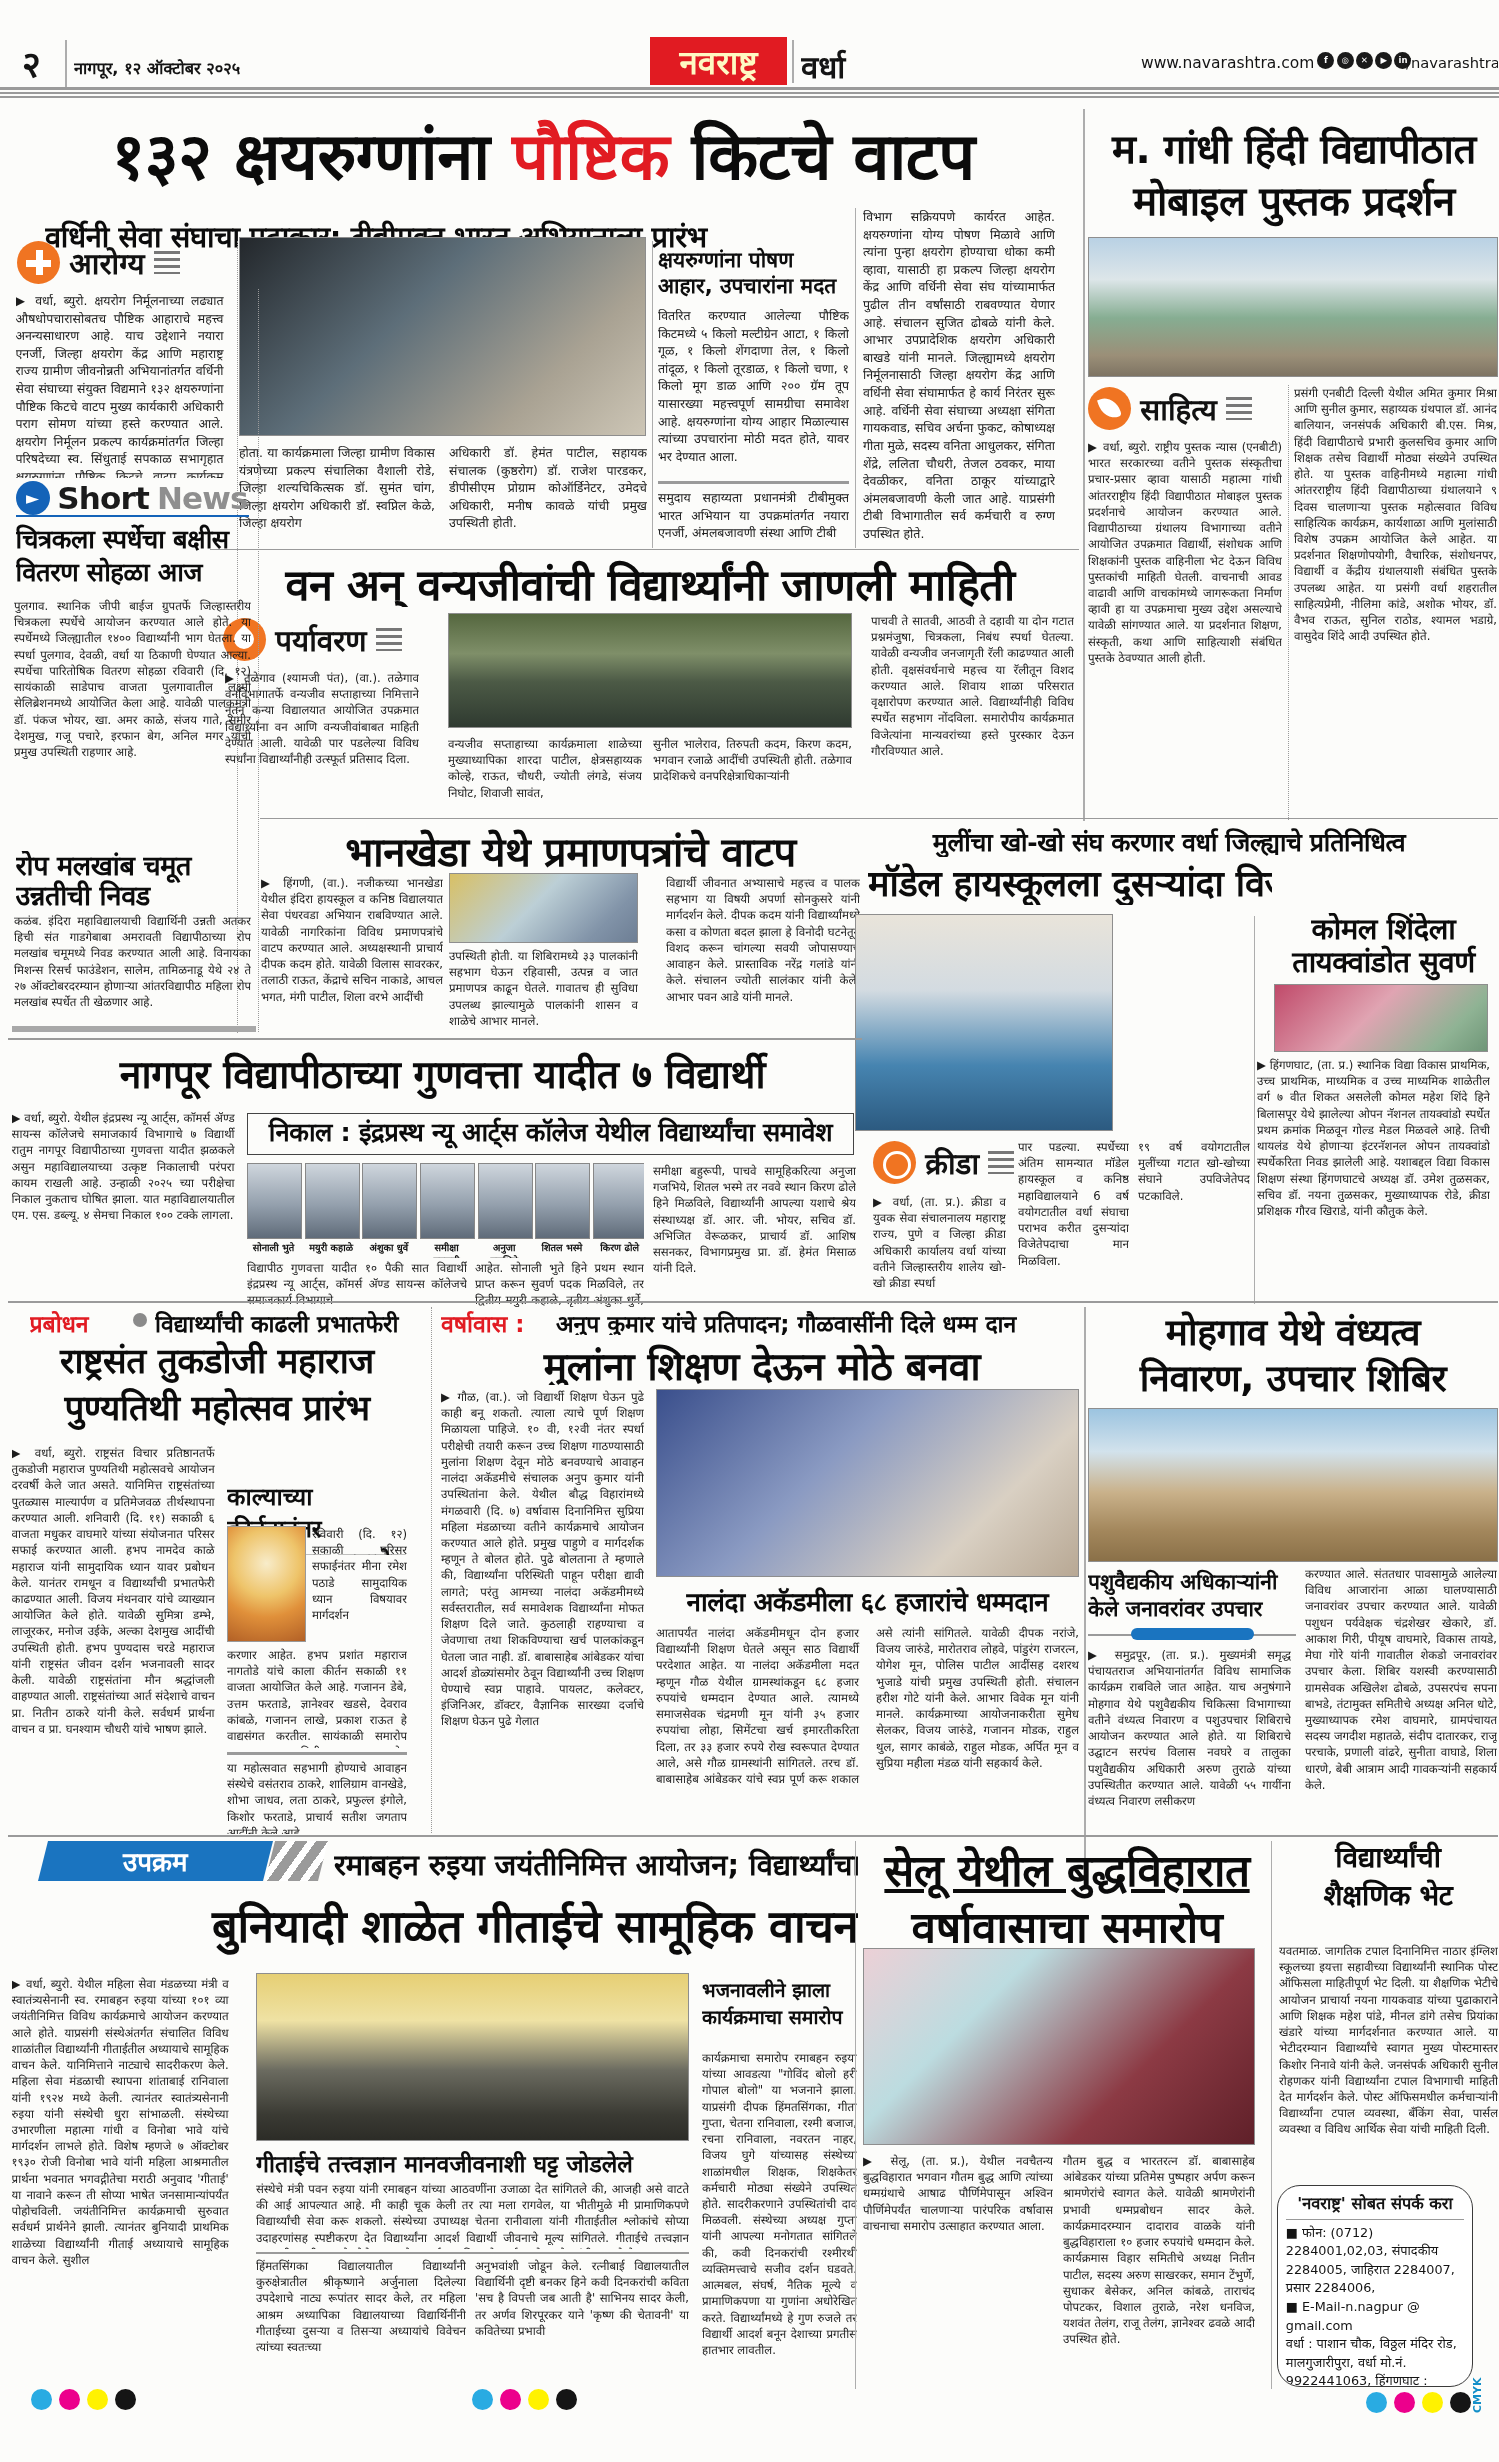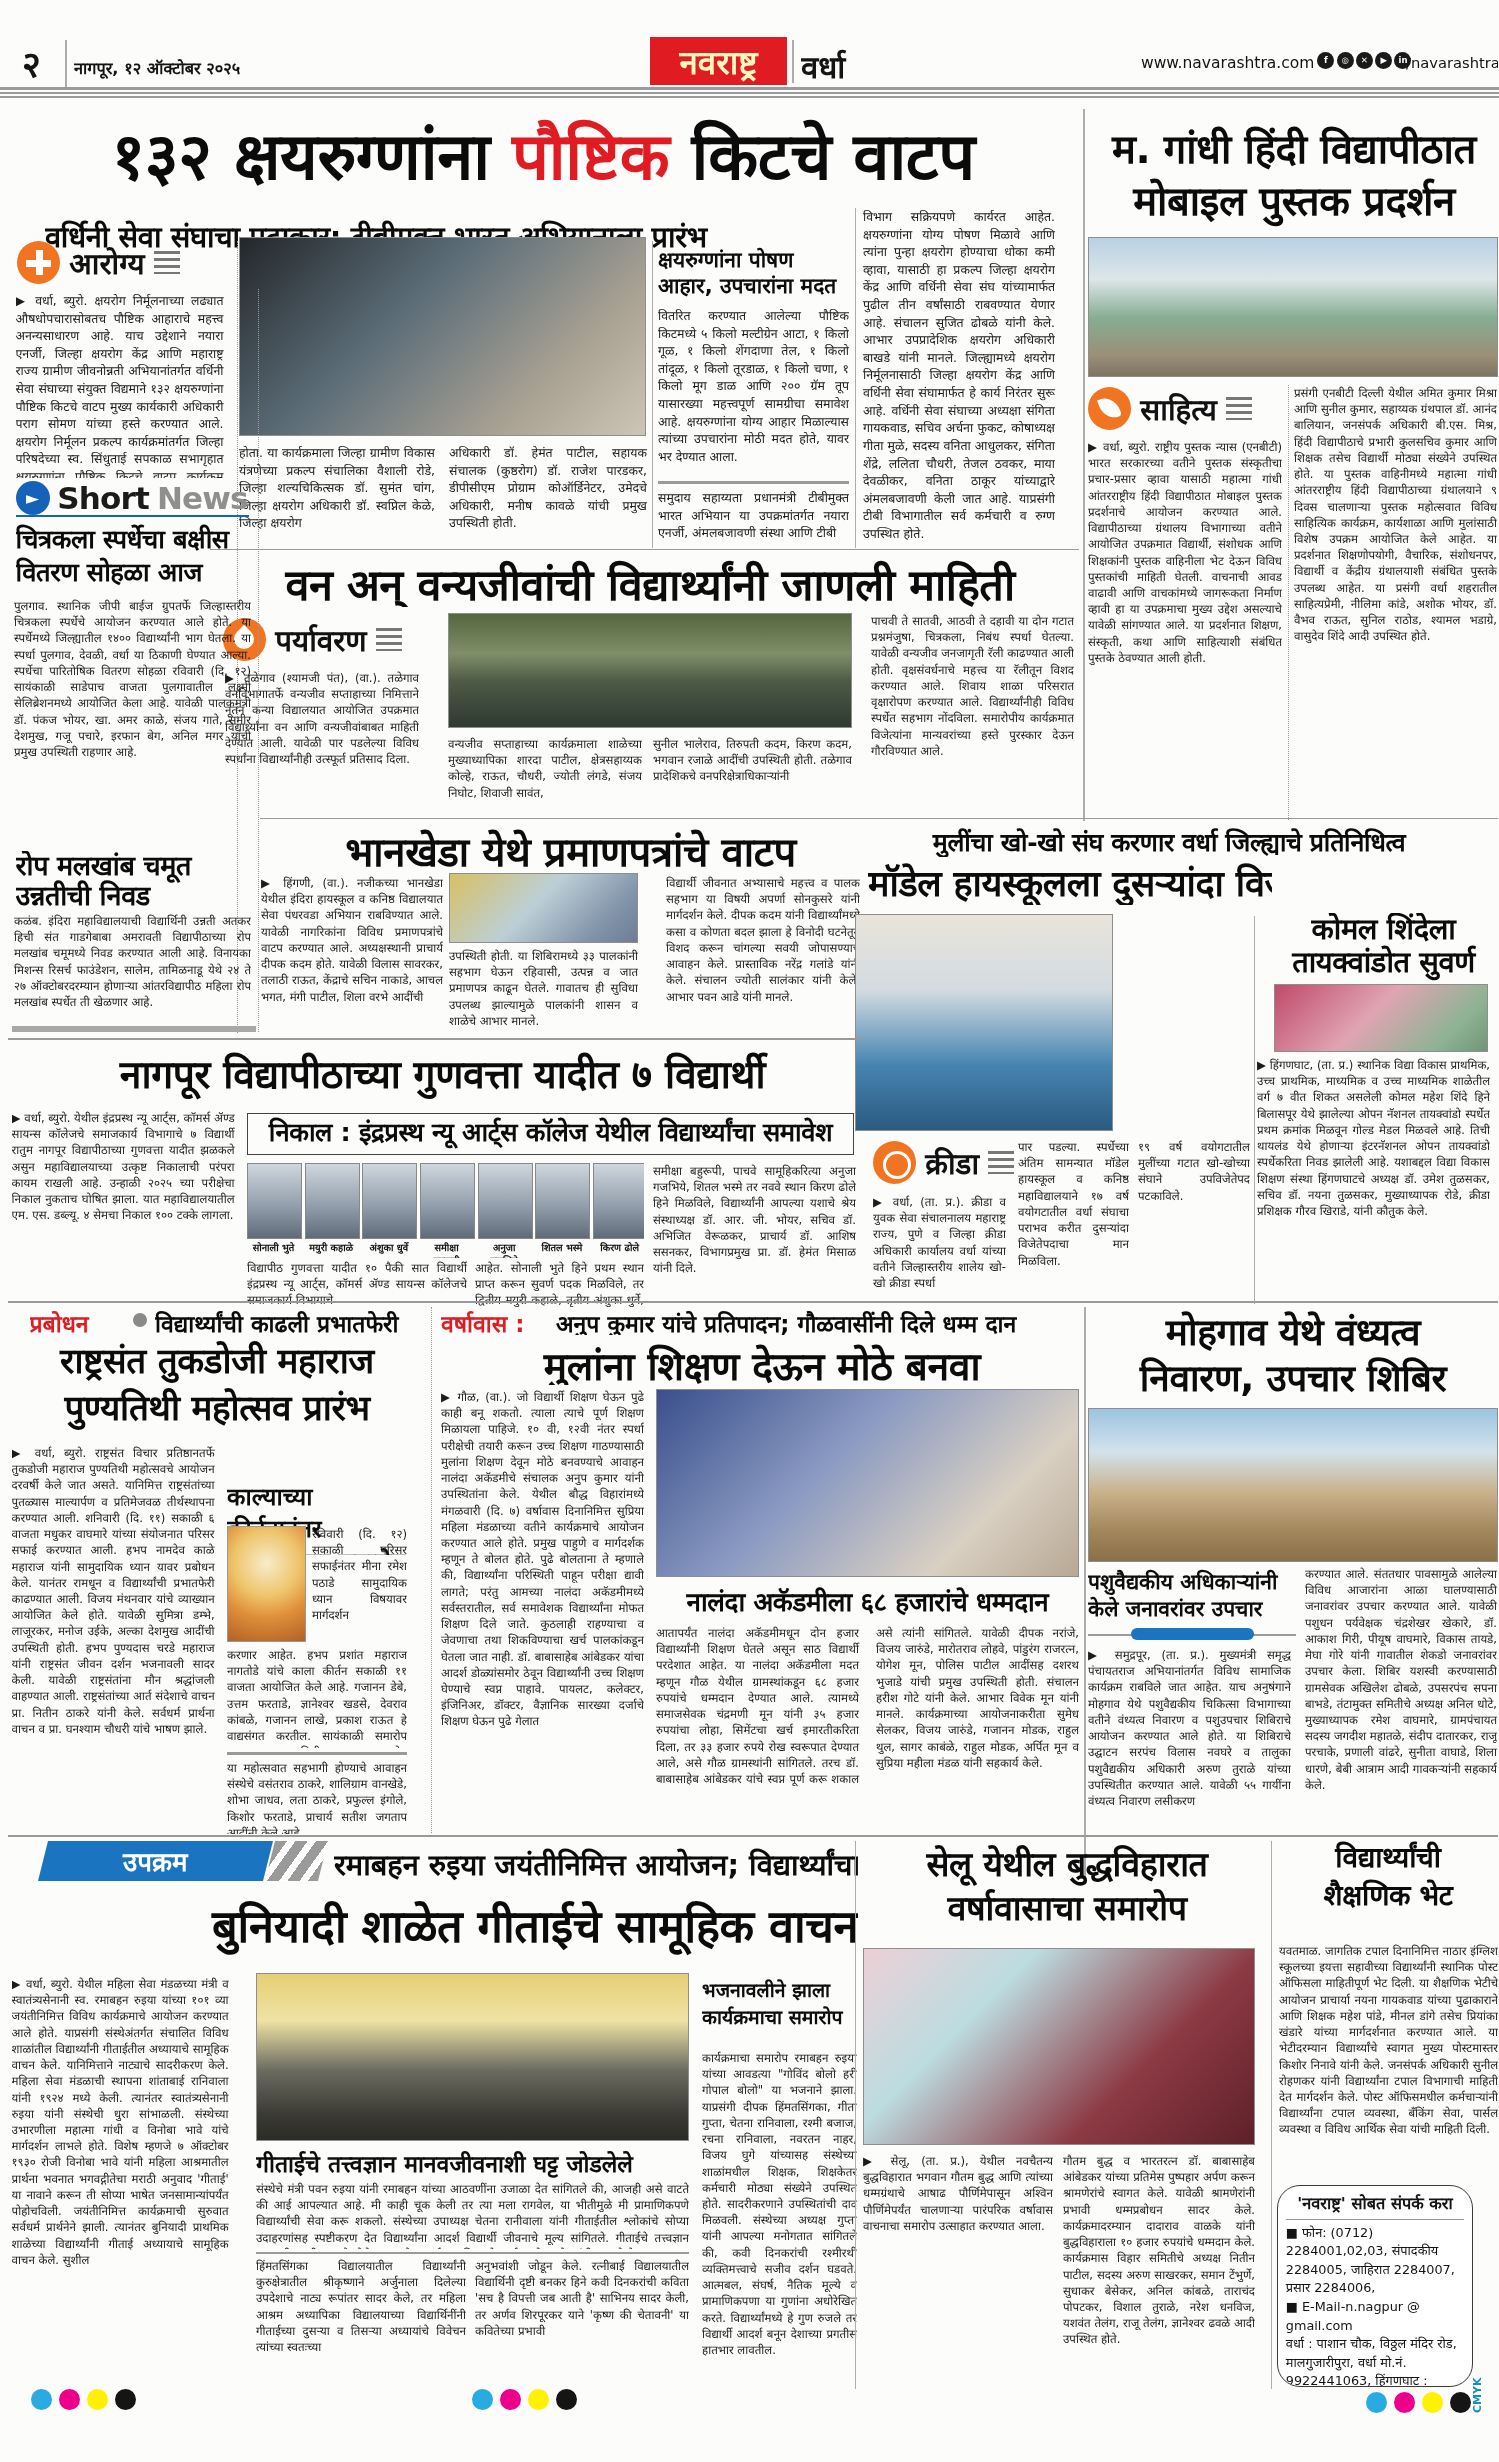--- a/index.html
+++ b/index.html
@@ -150,21 +150,21 @@
   <div class="abs hl center nowrap" style="left:868px;top:858px;width:404px;height:47px;font-size:36px;">मॉडेल हायस्कूलला दुसऱ्यांदा विजेतेपद</div>
   <div class="abs photo" style="left:855px;top:914px;width:258px;height:217px;background:linear-gradient(180deg,#e9e4da 0%,#d3dbe1 35%,#4684b0 70%,#2c5a80 100%);"></div>
   <div class="abs badge" style="left:873px;top:1139px;width:172px;height:47px;">
     <span class="badge-circle">
         <span class="ball"></span>
       </span>
     <span class="badge-label">क्रीडा</span>
     <span class="badge-bars"></span>
   </div>
   <div class="abs body sm" style="left:873px;top:1194px;width:133px;height:110px;">▶  वर्धा, (ता. प्र.). क्रीडा व युवक सेवा संचालनालय महाराष्ट्र राज्य, पुणे व जिल्हा क्रीडा अधिकारी कार्यालय वर्धा यांच्या वतीने जिल्हास्तरीय शालेय खो-खो क्रीडा स्पर्धा</div>
-  <div class="abs body sm" style="left:1018px;top:1139px;width:111px;height:165px;">पार पडल्या. स्पर्धेच्या अंतिम सामन्यात मॉडेल हायस्कूल व कनिष्ठ महाविद्यालयाने १७ वर्ष वयोगटातील वर्धा संघाचा पराभव करीत दुसऱ्यांदा विजेतेपदाचा मान मिळविला.</div>
+  <div class="abs body sm" style="left:1018px;top:1139px;width:111px;height:165px;">पार पडल्या. स्पर्धेच्या अंतिम सामन्यात मॉडेल हायस्कूल व कनिष्ठ महाविद्यालयाने 6 वर्ष वयोगटातील वर्धा संघाचा पराभव करीत दुसऱ्यांदा विजेतेपदाचा मान मिळविला.</div>
   <div class="abs body sm" style="left:1138px;top:1139px;width:112px;height:165px;">१९ वर्ष वयोगटातील मुलींच्या गटात खो-खोच्या संघाने उपविजेतेपद पटकाविले.</div>
 
   <div class="abs vline" style="left:1254px;top:916px;width:0.8px;height:388px;"></div>
   <div class="abs hl center" style="left:1277px;top:913px;width:213px;height:68px;font-size:29px;line-height:1.15;">
     <div>कोमल शिंदेला</div>
     <div>तायक्वांडोत सुवर्ण</div>
   </div>
   <div class="abs photo" style="left:1274px;top:984px;width:214px;height:68px;background:linear-gradient(135deg,#c04a6a 0%,#e0a4b2 45%,#8fb394 80%,#6f9678 100%);"></div>
   <div class="abs body sm" style="left:1257px;top:1057px;width:233px;height:245px;">▶  हिंगणघाट, (ता. प्र.) स्थानिक विद्या विकास प्राथमिक, उच्च प्राथमिक, माध्यमिक व उच्च माध्यमिक शाळेतील वर्ग ७ वीत शिकत असलेली कोमल महेश शिंदे हिने बिलासपूर येथे झालेल्या ओपन नॅशनल तायक्वांडो स्पर्धेत प्रथम क्रमांक मिळवून गोल्ड मेडल मिळवले आहे. तिची थायलंड येथे होणाऱ्या इंटरनॅशनल ओपन तायक्वांडो स्पर्धेकरिता निवड झालेली आहे. यशाबद्दल विद्या विकास शिक्षण संस्था हिंगणघाटचे अध्यक्ष डॉ. उमेश तुळसकर, सचिव डॉ. नयना तुळसकर, मुख्याध्यापक रोडे, क्रीडा प्रशिक्षक गौरव खिराडे, यांनी कौतुक केले.</div>
 
@@ -265,21 +265,21 @@
   <div class="abs rule" style="left:256px;top:2252px;width:433px;height:2.3px;"></div>
   <div class="abs body sm" style="left:256px;top:2258px;width:210px;height:130px;">हिंमतसिंगका विद्यालयातील विद्यार्थ्यांनी कुरुक्षेत्रातील श्रीकृष्णाने अर्जुनाला दिलेल्या उपदेशाचे नाट्य रूपांतर सादर केले, तर महिला आश्रम अध्यापिका विद्यालयाच्या विद्यार्थिनींनी गीताईच्या दुसऱ्या व तिसऱ्या अध्यायांचे विवेचन त्यांच्या स्वतःच्या</div>
   <div class="abs body sm" style="left:475px;top:2258px;width:214px;height:130px;">अनुभवांशी जोडून केले. रत्नीबाई विद्यालयातील विद्यार्थिनी दृष्टी बनकर हिने कवी दिनकरांची कविता 'सच है विपत्ती जब आती है' साभिनय सादर केली, तर अर्णव शिरपूरकर याने 'कृष्ण की चेतावनी' या कवितेच्या प्रभावी</div>
   <div class="abs subhl" style="left:702px;top:1977px;width:155px;height:68px;font-size:19.4px;line-height:1.4;">
     <div>भजनावलीने झाला</div>
     <div>कार्यक्रमाचा समारोप</div>
   </div>
   <div class="abs body sm" style="left:702px;top:2050px;width:155px;height:338px;">कार्यक्रमाचा समारोप रमाबहन रुइया यांच्या आवडत्या "गोविंद बोलो हरी गोपाल बोलो" या भजनाने झाला. याप्रसंगी दीपक हिंमतसिंगका, गीता गुप्ता, चेतना रानिवाला, रश्मी बजाज, रचना रानिवाला, नवरतन नाहर, विजय घुगे यांच्यासह संस्थेच्या शाळांमधील शिक्षक, शिक्षकेतर कर्मचारी मोठ्या संख्येने उपस्थित होते. सादरीकरणाने उपस्थितांची दाद मिळवली. संस्थेच्या अध्यक्ष गुप्ता यांनी आपल्या मनोगतात सांगितले की, कवी दिनकरांची रश्मीरथी व्यक्तिमत्त्वाचे सजीव दर्शन घडवते. आत्मबल, संघर्ष, नैतिक मूल्ये व प्रामाणिकपणा या गुणांना अधोरेखित करते. विद्यार्थ्यांमध्ये हे गुण रुजले तर विद्यार्थी आदर्श बनून देशाच्या प्रगतीस हातभार लावतील.</div>
 
   <div class="abs vline" style="left:855px;top:1841px;width:0.8px;height:548px;"></div>
-  <div class="abs hl center" style="left:865px;top:1842px;width:404px;height:101px;font-size:34px;line-height:1.3;">
+  <div class="abs hl center" style="left:865px;top:1842px;width:404px;height:101px;font-size:44px;line-height:1.3;text-decoration:underline;">
     <div class="nowrap">सेलू येथील बुद्धविहारात</div>
     <div class="nowrap">वर्षावासाचा समारोप</div>
   </div>
   <div class="abs photo" style="left:863px;top:1948px;width:392px;height:197px;background:linear-gradient(135deg,#ecd0d6 0%,#bcdce0 30%,#8c3a44 68%,#5f2029 100%);"></div>
   <div class="abs body sm" style="left:863px;top:2153px;width:190px;height:233px;">▶  सेलू, (ता. प्र.), येथील नवचैतन्य बुद्धविहारात भगवान गौतम बुद्ध आणि त्यांच्या धम्मग्रंथाचे आषाढ पौर्णिमेपासून अश्विन पौर्णिमेपर्यंत चालणाऱ्या पारंपरिक वर्षावास वाचनाचा समारोप उत्साहात करण्यात आला.</div>
   <div class="abs body sm" style="left:1063px;top:2153px;width:192px;height:233px;">गौतम बुद्ध व भारतरत्न डॉ. बाबासाहेब आंबेडकर यांच्या प्रतिमेस पुष्पहार अर्पण करून श्रामणेरांचे स्वागत केले. यावेळी श्रामणेरांनी प्रभावी धम्मप्रबोधन सादर केले. कार्यक्रमादरम्यान दादाराव वाळके यांनी बुद्धविहाराला १० हजार रुपयांचे धम्मदान केले. कार्यक्रमास विहार समितीचे अध्यक्ष नितीन पाटील, सदस्य अरुण साखरकर, समान टेंभुर्णे, सुधाकर बेसेकर, अनिल कांबळे, ताराचंद पोपटकर, विशाल तुराळे, नरेश धनविज, यशवंत तेलंग, राजू तेलंग, ज्ञानेश्वर ढवळे आदी उपस्थित होते.</div>
 
   <div class="abs vline" style="left:1271px;top:1841px;width:0.8px;height:548px;"></div>
   <div class="abs hl center" style="left:1284px;top:1839px;width:208px;height:99px;font-size:28px;line-height:1.35;">
     <div>विद्यार्थ्यांची</div>

